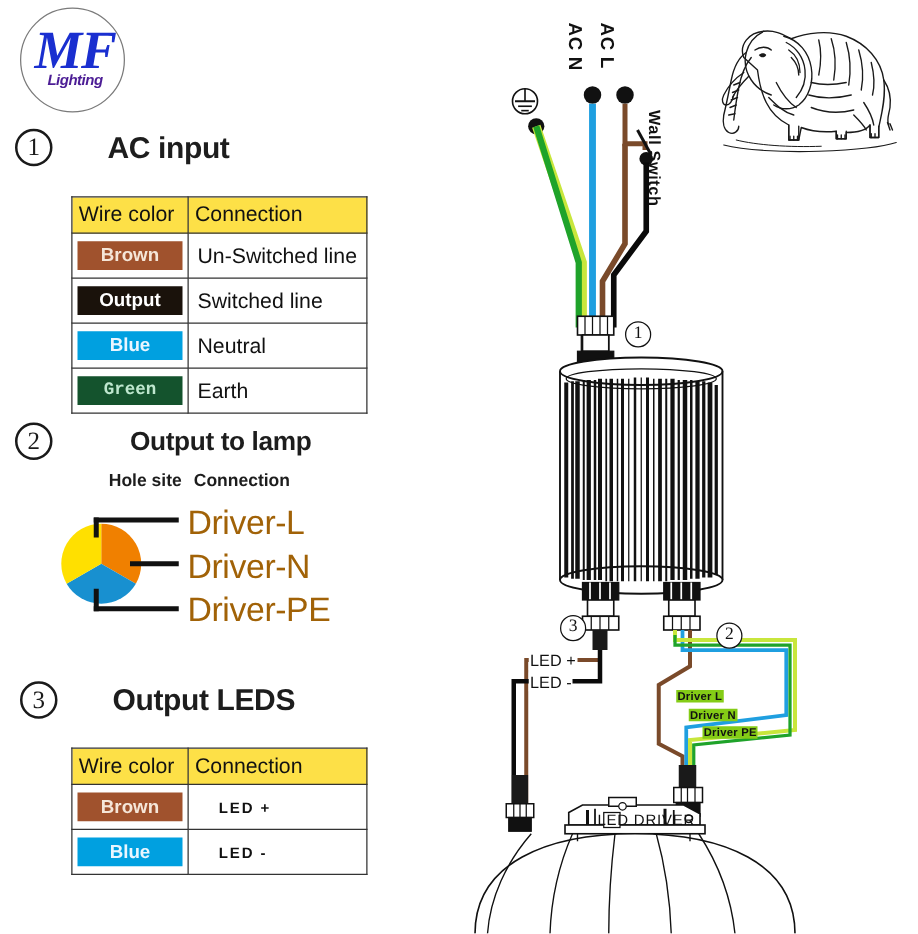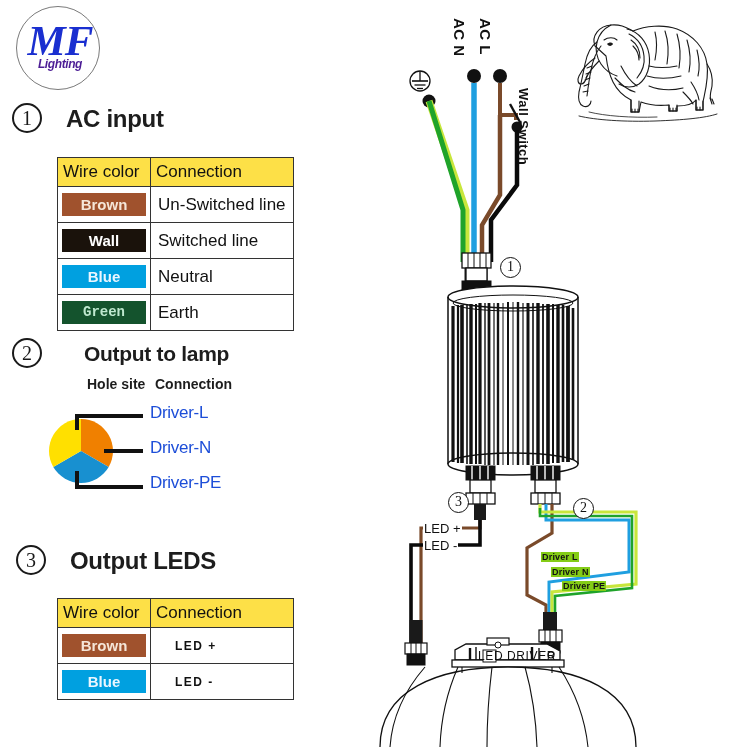--- a/index.html
+++ b/index.html
@@ -72,20 +72,21 @@
     color: #1a1a1a;
     font-family: "Liberation Serif", serif;
   }
   .step-title {
     position: absolute;
     font-size: 24px;
     font-weight: bold;
     color: #1d1d1d;
     letter-spacing: -0.3px;
     white-space: nowrap;
+    margin-left: 20px;
   }
 
   
   .wire-table {
     position: absolute;
     border-collapse: collapse;
     table-layout: fixed;
   }
   .wire-table td, .wire-table th {
     border: 1.4px solid #333333;
@@ -133,22 +134,22 @@
     font-weight: bold;
     box-sizing: border-box;
   }
 
   
   #pie-wrap { position: absolute; left: 48px; top: 418px; width: 66px; height: 66px; }
   #pie-wrap svg { display:block; }
   .lead-line { position: absolute; background: #111111; }
   .lead-label {
     position: absolute;
-    font-size: 17px;
-    color: #1d4ed8;
+    font-size: 27px;
+    color: #a16207;
     white-space: nowrap;
     letter-spacing: -0.3px;
   }
   .sub-head {
     position: absolute;
     font-size: 14px;
     font-weight: bold;
     color: #1d1d1d;
     white-space: nowrap;
   }
@@ -224,21 +225,21 @@
         <th class="hdr">Connection</th>
       </tr>
       <tr>
         <td class="swatch-cell">
           <span class="swatch" style="background:#A0522D; color:#F5E6D8;">Brown</span>
         </td>
         <td class="conn">Un-Switched line</td>
       </tr>
       <tr>
         <td class="swatch-cell">
-          <span class="swatch" style="background:#1A120B; color:#FFFFFF;">Wall</span>
+          <span class="swatch" style="background:#1A120B; color:#FFFFFF;">Output</span>
         </td>
         <td class="conn">Switched line</td>
       </tr>
       <tr>
         <td class="swatch-cell">
           <span class="swatch" style="background:#00A0E0; color:#EAF6FF;">Blue</span>
         </td>
         <td class="conn">Neutral</td>
       </tr>
       <tr>

